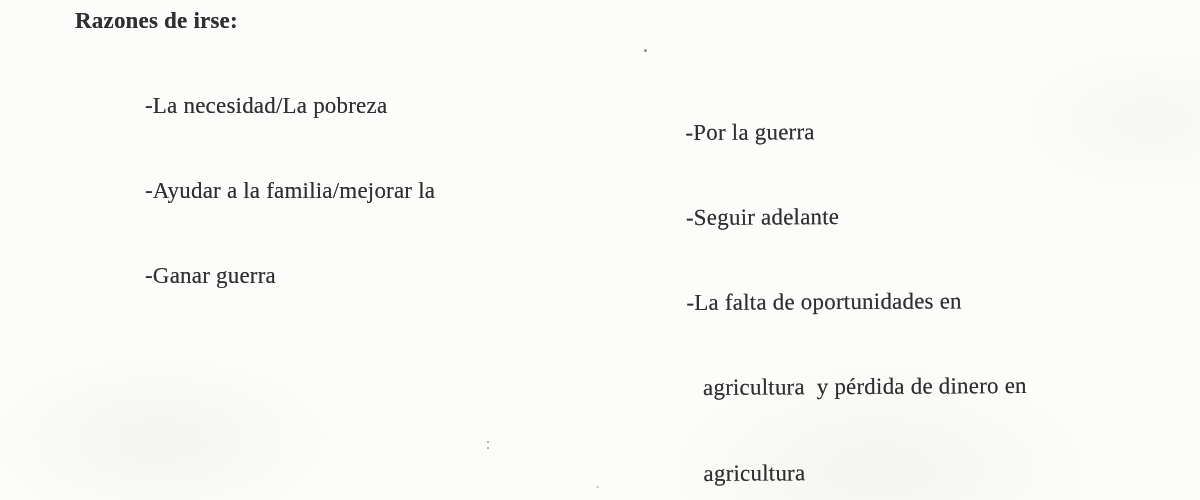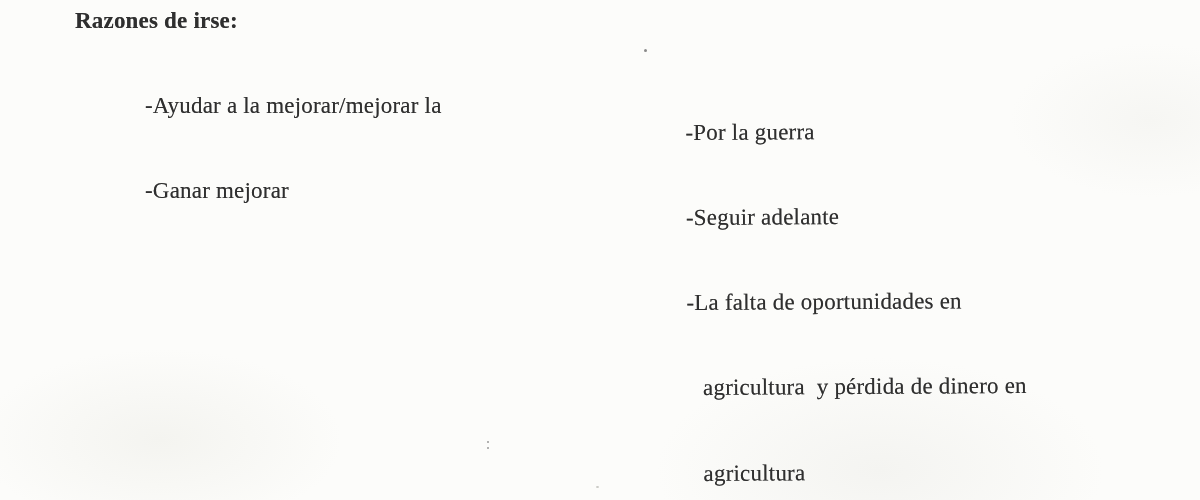--- a/index.html
+++ b/index.html
@@ -45,22 +45,23 @@
   .speck-faint  { left: 596px; top: 486px; width: 3px; height: 2px; background: #c9c9c5; }
 </style>
 </head>
 <body>
 
 <div style="position:absolute; inset:0;">
 
   <h1 class="page-title">Razones de irse:</h1>
 
   <div class="col col-left">
-    <div class="line ind-b">-Ayudar a la mejorar/mejorar la</div>
-    <div class="line ind-b">-Ganar mejorar</div>
+    <div class="line ind-b">-La necesidad/La pobreza</div>
+    <div class="line ind-b">-Ayudar a la familia/mejorar la</div>
+    <div class="line ind-b">-Ganar guerra</div>
     
     
     
     
     
     
     
     
     
   </div>

